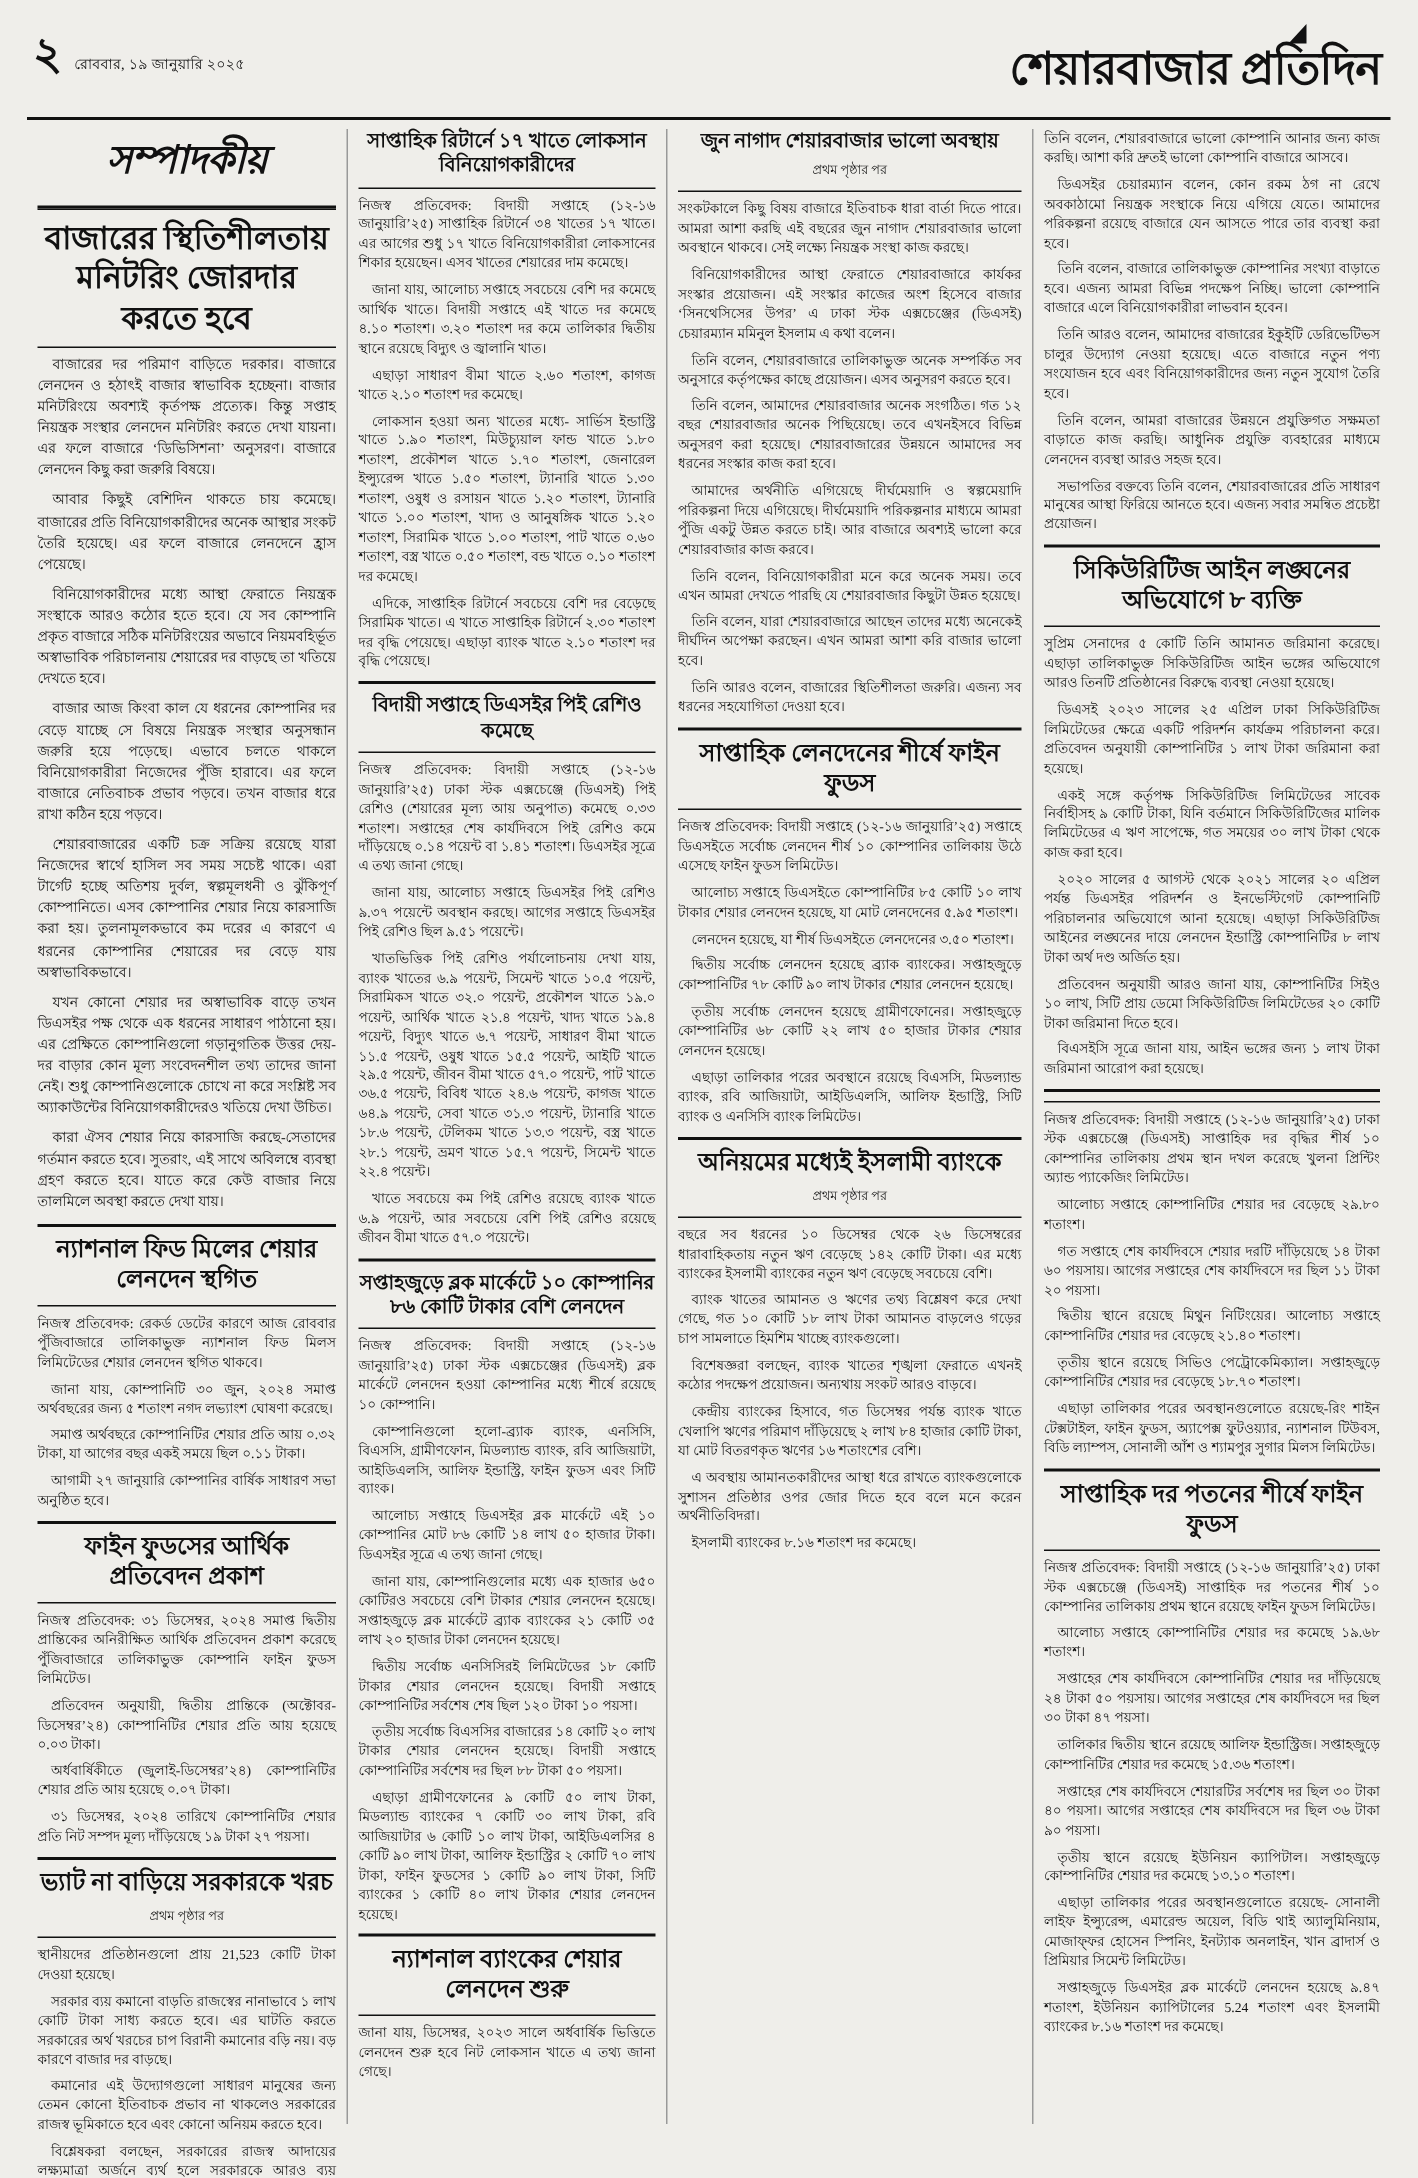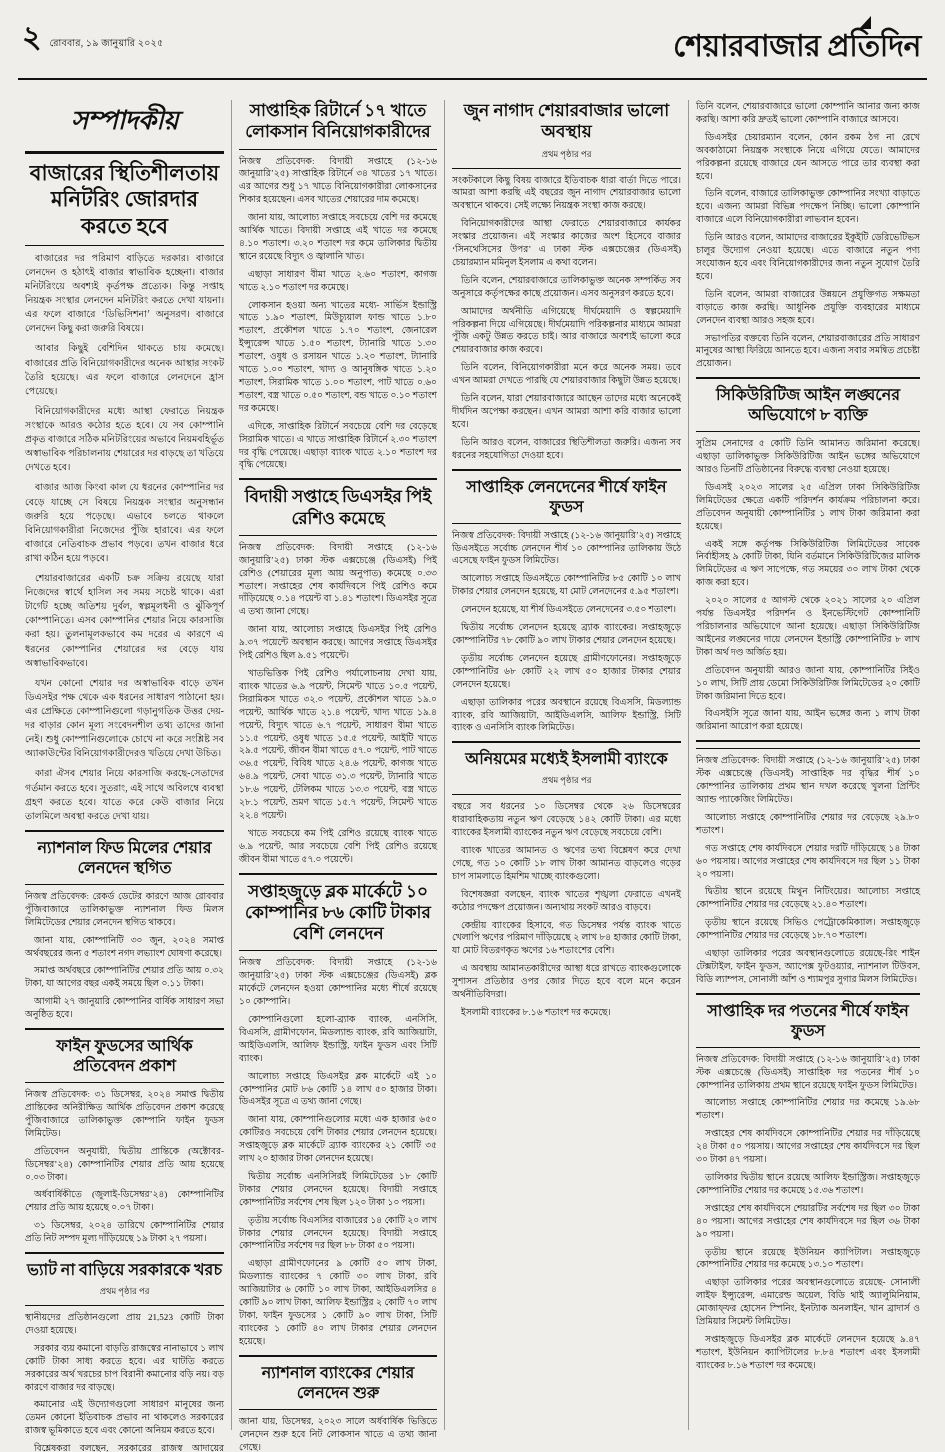--- a/index.html
+++ b/index.html
@@ -50,21 +50,21 @@
   .mast-logo .tick {
     position: absolute;
     right: 56px; top: -6px;
     width: 0; height: 0;
     border-left: 12px solid transparent;
     border-bottom: 13px solid #111;
   }
   
   .cols {
     display: flex;
-    margin-top: 20px;
+    margin-top: 6px;
     height: 1330px;
   }
   .col {
     padding: 0 7px;
     position: relative;
   }
   .col + .col { border-left: 1px solid #999; }
   .c1 { width: 213px; }
   .c2 { width: 213px; }
   .c3 { width: 244px; }
@@ -73,21 +73,21 @@
   
   h1.edit-title {
     font-size: 26px;
     text-align: center;
     margin: 0 0 6px 0;
     font-style: italic;
     font-weight: bold;
     letter-spacing: -0.5px;
   }
   h2.hl {
-    font-size: 17px;
+    font-size: 13px;
     line-height: 1.25;
     text-align: center;
     font-weight: bold;
     margin: 0 0 5px 0;
   }
   h2.hl.big { font-size: 21px; }
   h2.hl.small { font-size: 16px; }
   .rule-top { border-top: 2px solid #111; margin: 7px 0 6px 0; }
   .rule-thin { border-top: 1px solid #111; margin: 6px 0 5px 0; }
   .byline {
@@ -207,20 +207,21 @@
 
     </div>
 
     <div class="col c3">
       <h2 class="hl">জুন নাগাদ শেয়ারবাজার ভালো অবস্থায়</h2>
       <div class="byline">প্রথম পৃষ্ঠার পর</div>
       <div class="rule-thin"></div>
       <p class="body noind">সংকটকালে কিছু বিষয় বাজারে ইতিবাচক ধারা বার্তা দিতে পারে। আমরা আশা করছি এই বছরের জুন নাগাদ শেয়ারবাজার ভালো অবস্থানে থাকবে। সেই লক্ষ্যে নিয়ন্ত্রক সংস্থা কাজ করছে।</p>
       <p class="body">বিনিয়োগকারীদের আস্থা ফেরাতে শেয়ারবাজারে কার্যকর সংস্কার প্রয়োজন। এই সংস্কার কাজের অংশ হিসেবে বাজার ‘সিনথেসিসের উপর’ এ ঢাকা স্টক এক্সচেঞ্জের (ডিএসই) চেয়ারম্যান মমিনুল ইসলাম এ কথা বলেন।</p>
       <p class="body">তিনি বলেন, শেয়ারবাজারে তালিকাভুক্ত অনেক সম্পর্কিত সব অনুসারে কর্তৃপক্ষের কাছে প্রয়োজন। এসব অনুসরণ করতে হবে।</p>
+      <p class="body">তিনি বলেন, আমাদের শেয়ারবাজার অনেক সংগঠিত। গত ১২ বছর শেয়ারবাজার অনেক পিছিয়েছে। তবে এখনইসবে বিভিন্ন অনুসরণ করা হয়েছে। শেয়ারবাজারের উন্নয়নে আমাদের সব ধরনের সংস্কার কাজ করা হবে।</p>
       <p class="body">আমাদের অর্থনীতি এগিয়েছে দীর্ঘমেয়াদি ও স্বল্পমেয়াদি পরিকল্পনা দিয়ে এগিয়েছে। দীর্ঘমেয়াদি পরিকল্পনার মাধ্যমে আমরা পুঁজি একটু উন্নত করতে চাই। আর বাজারে অবশ্যই ভালো করে শেয়ারবাজার কাজ করবে।</p>
       <p class="body">তিনি বলেন, বিনিয়োগকারীরা মনে করে অনেক সময়। তবে এখন আমরা দেখতে পারছি যে শেয়ারবাজার কিছুটা উন্নত হয়েছে।</p>
       <p class="body">তিনি বলেন, যারা শেয়ারবাজারে আছেন তাদের মধ্যে অনেকেই দীর্ঘদিন অপেক্ষা করছেন। এখন আমরা আশা করি বাজার ভালো হবে।</p>
       <p class="body">তিনি আরও বলেন, বাজারের স্থিতিশীলতা জরুরি। এজন্য সব ধরনের সহযোগিতা দেওয়া হবে।</p>
 
       <div class="rule-top"></div>
       <h2 class="hl small">সাপ্তাহিক লেনদেনের শীর্ষে ফাইন ফুডস</h2>
       <div class="rule-thin"></div>
       <p class="body noind">নিজস্ব প্রতিবেদক: বিদায়ী সপ্তাহে (১২-১৬ জানুয়ারি’২৫) সপ্তাহে ডিএসইতে সর্বোচ্চ লেনদেন শীর্ষ ১০ কোম্পানির তালিকায় উঠে এসেছে ফাইন ফুডস লিমিটেড।</p>
       <p class="body">আলোচ্য সপ্তাহে ডিএসইতে কোম্পানিটির ৮৫ কোটি ১০ লাখ টাকার শেয়ার লেনদেন হয়েছে, যা মোট লেনদেনের ৫.৯৫ শতাংশ।</p>
@@ -271,17 +272,17 @@
       <div class="rule-top"></div>
       <h2 class="hl small">সাপ্তাহিক দর পতনের শীর্ষে ফাইন ফুডস</h2>
       <div class="rule-thin"></div>
       <p class="body noind">নিজস্ব প্রতিবেদক: বিদায়ী সপ্তাহে (১২-১৬ জানুয়ারি’২৫) ঢাকা স্টক এক্সচেঞ্জে (ডিএসই) সাপ্তাহিক দর পতনের শীর্ষ ১০ কোম্পানির তালিকায় প্রথম স্থানে রয়েছে ফাইন ফুডস লিমিটেড।</p>
       <p class="body">আলোচ্য সপ্তাহে কোম্পানিটির শেয়ার দর কমেছে ১৯.৬৮ শতাংশ।</p>
       <p class="body">সপ্তাহের শেষ কার্যদিবসে কোম্পানিটির শেয়ার দর দাঁড়িয়েছে ২৪ টাকা ৫০ পয়সায়। আগের সপ্তাহের শেষ কার্যদিবসে দর ছিল ৩০ টাকা ৪৭ পয়সা।</p>
       <p class="body">তালিকার দ্বিতীয় স্থানে রয়েছে আলিফ ইন্ডাস্ট্রিজ। সপ্তাহজুড়ে কোম্পানিটির শেয়ার দর কমেছে ১৫.৩৬ শতাংশ।</p>
       <p class="body">সপ্তাহের শেষ কার্যদিবসে শেয়ারটির সর্বশেষ দর ছিল ৩০ টাকা ৪০ পয়সা। আগের সপ্তাহের শেষ কার্যদিবসে দর ছিল ৩৬ টাকা ৯০ পয়সা।</p>
       <p class="body">তৃতীয় স্থানে রয়েছে ইউনিয়ন ক্যাপিটাল। সপ্তাহজুড়ে কোম্পানিটির শেয়ার দর কমেছে ১৩.১০ শতাংশ।</p>
       <p class="body">এছাড়া তালিকার পরের অবস্থানগুলোতে রয়েছে- সোনালী লাইফ ইন্স্যুরেন্স, এমারেল্ড অয়েল, বিডি থাই অ্যালুমিনিয়াম, মোজাফ্‌ফর হোসেন স্পিনিং, ইনট্যাক অনলাইন, খান ব্রাদার্স ও প্রিমিয়ার সিমেন্ট লিমিটেড।</p>
-      <p class="body">সপ্তাহজুড়ে ডিএসইর ব্লক মার্কেটে লেনদেন হয়েছে ৯.৪৭ শতাংশ, ইউনিয়ন ক্যাপিটালের ৮.৮৪ শতাংশ এবং ইসলামী ব্যাংকের ৮.১৬ শতাংশ দর কমেছে।</p>
+      <p class="body">সপ্তাহজুড়ে ডিএসইর ব্লক মার্কেটে লেনদেন হয়েছে ৯.৪৭ শতাংশ, ইউনিয়ন ক্যাপিটালের 5.24 শতাংশ এবং ইসলামী ব্যাংকের ৮.১৬ শতাংশ দর কমেছে।</p>
     </div>
 
   </div>
 </div>
 
 </body></html>

